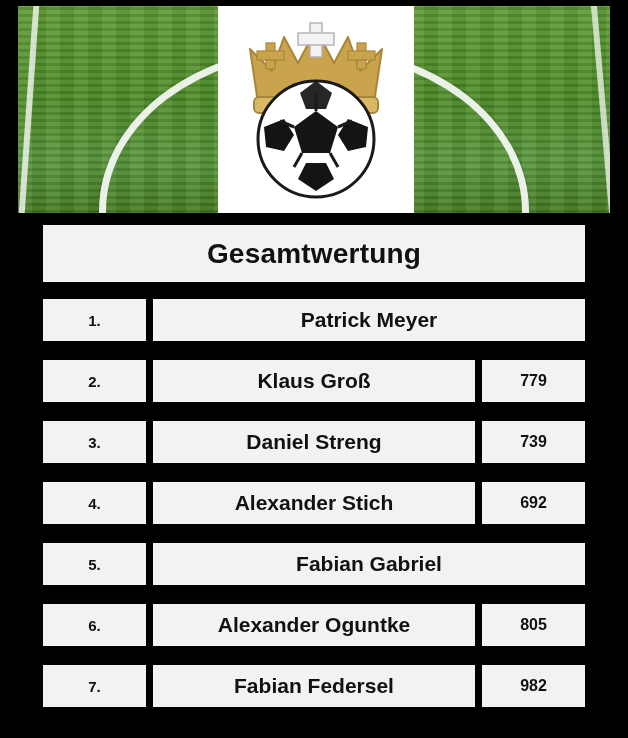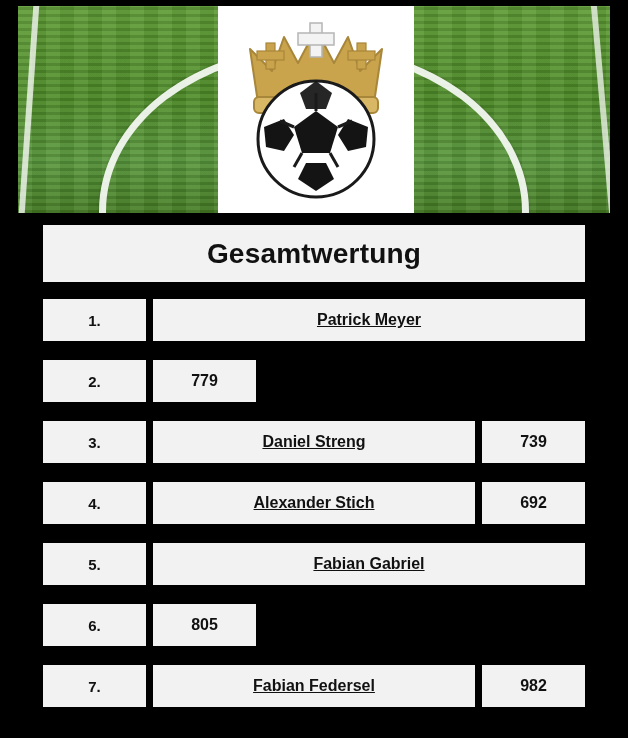--- a/index.html
+++ b/index.html
@@ -136,22 +136,21 @@
     justify-content: center;
     font-weight: bold;
     color: #111111;
   }
   .cell-rank {
     width: 103px;
     font-size: 15px;
   }
   .cell-name {
     flex: 1 1 auto;
-    font-size: 16px;
-    text-decoration: underline;
+    font-size: 21px;
   }
   .cell-points {
     width: 103px;
     font-size: 16px;
   }
 </style>
 </head>
 <body>
 
 <div id="page">
@@ -202,20 +201,21 @@
 
   <div class="rows">
 
     <div class="row">
       <div class="cell cell-rank">1.</div>
       <div class="cell cell-name">Patrick Meyer</div>
     </div>
 
     <div class="row">
       <div class="cell cell-rank">2.</div>
+      <div class="cell cell-name">Klaus Groß</div>
       <div class="cell cell-points">779</div>
     </div>
 
     <div class="row">
       <div class="cell cell-rank">3.</div>
       <div class="cell cell-name">Daniel Streng</div>
       <div class="cell cell-points">739</div>
     </div>
 
     <div class="row">
@@ -224,20 +224,21 @@
       <div class="cell cell-points">692</div>
     </div>
 
     <div class="row">
       <div class="cell cell-rank">5.</div>
       <div class="cell cell-name">Fabian Gabriel</div>
     </div>
 
     <div class="row">
       <div class="cell cell-rank">6.</div>
+      <div class="cell cell-name">Alexander Oguntke</div>
       <div class="cell cell-points">805</div>
     </div>
 
     <div class="row">
       <div class="cell cell-rank">7.</div>
       <div class="cell cell-name">Fabian Federsel</div>
       <div class="cell cell-points">982</div>
     </div>
 
   </div>

